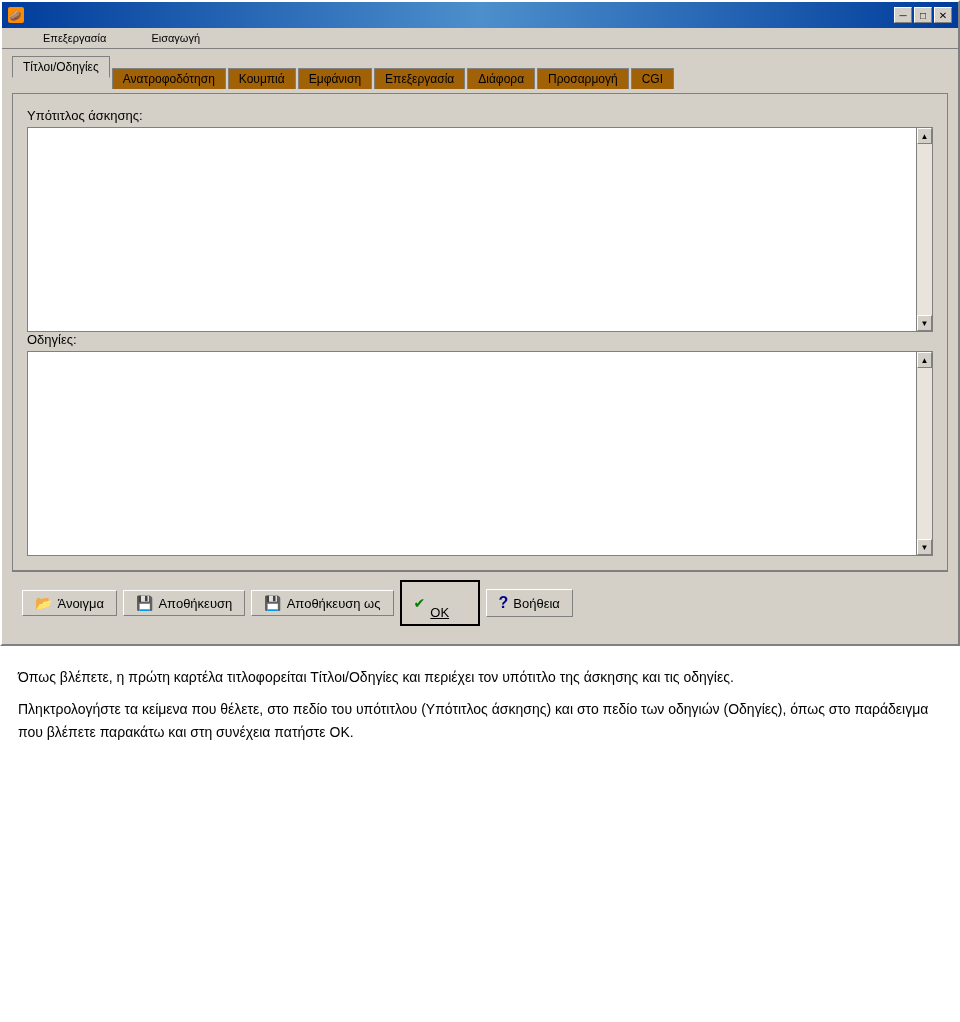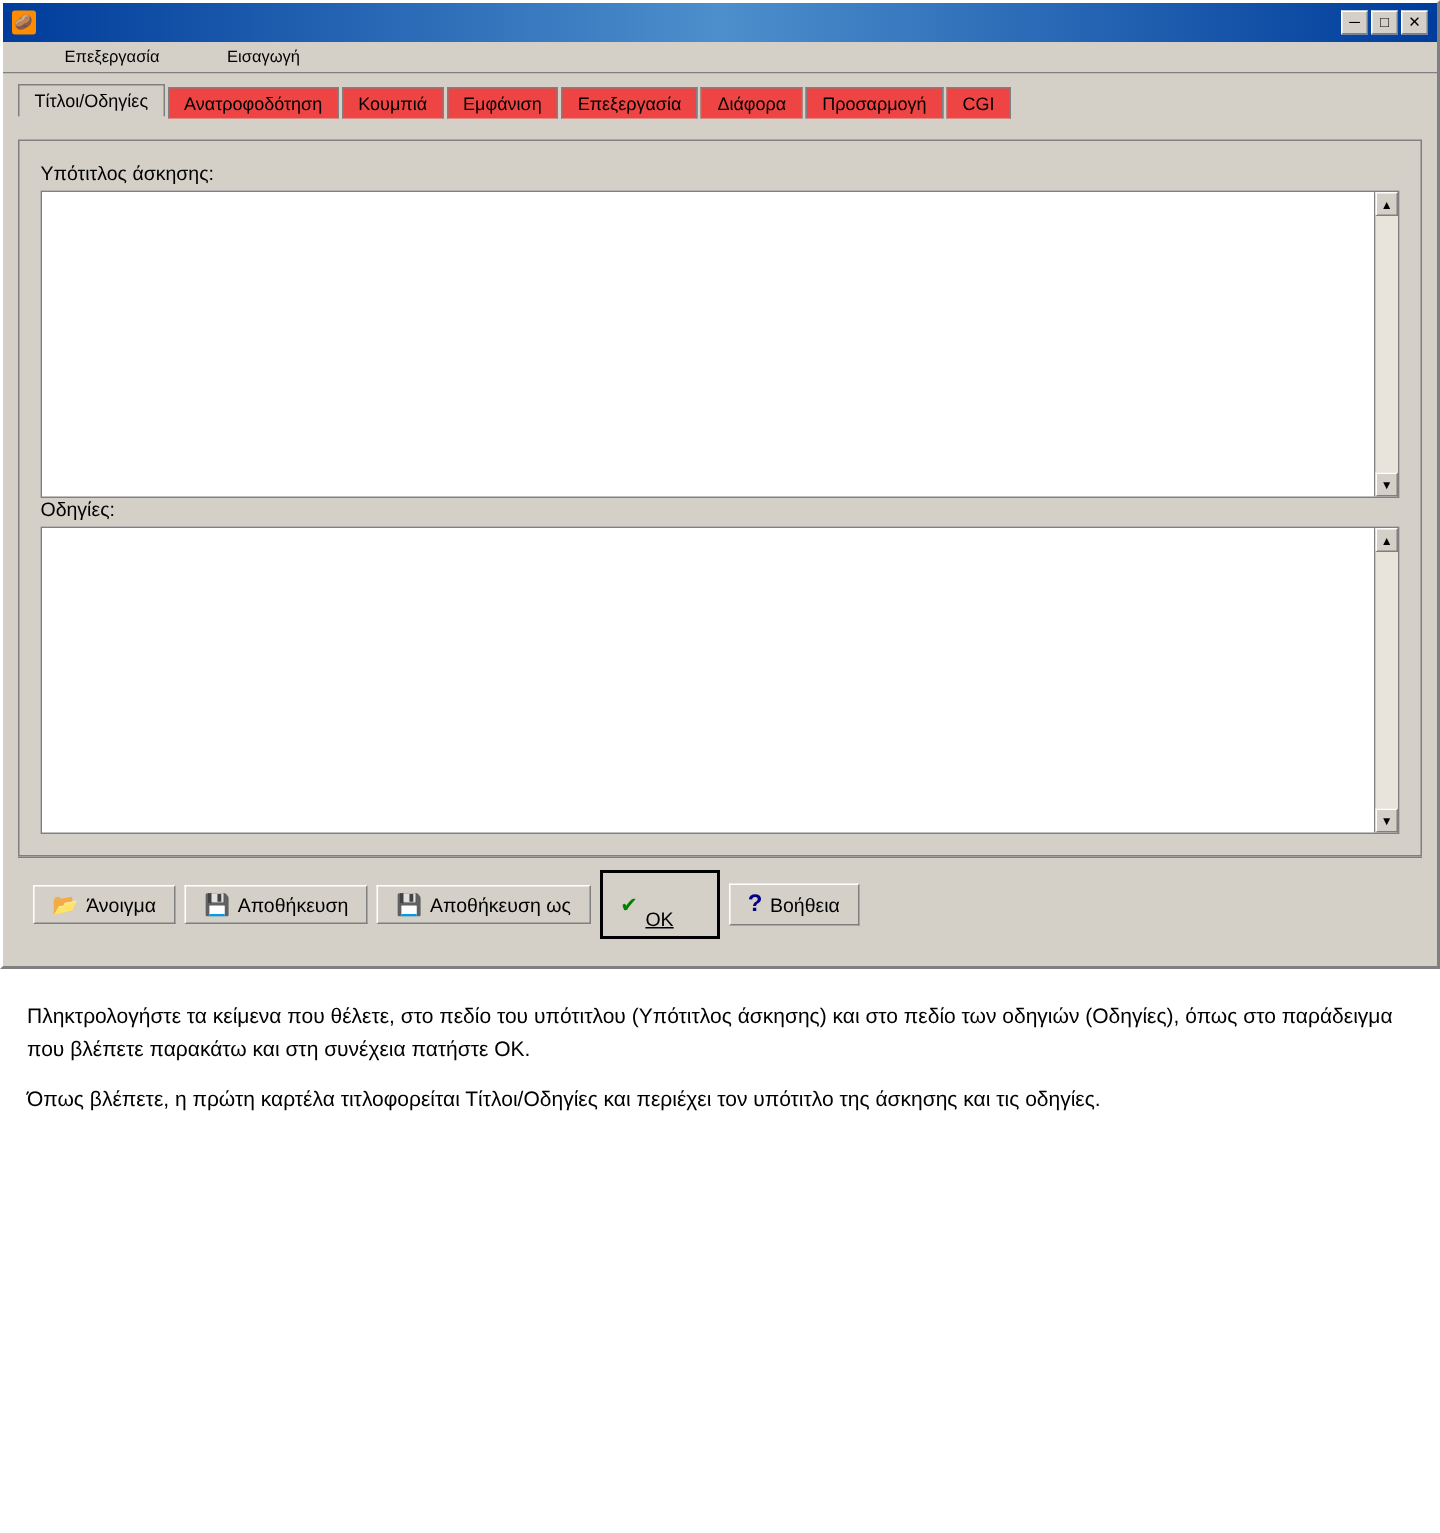--- a/index.html
+++ b/index.html
@@ -108,22 +108,22 @@
       text-align: center;
     }
     .tab.active {
       background: #d4d0c8;
       border: 1px solid #808080;
       border-bottom: 1px solid #d4d0c8;
       z-index: 2;
       font-weight: normal;
     }
     .tab:not(.active) {
-      background: #ef4444;
-      top: 2px;
+      background: #a16207;
+      top: 12px;
     }
 
     
     .tab-panel {
       background: #d4d0c8;
       border: 1px solid #808080;
       padding: 14px 14px 14px 14px;
       position: relative;
       z-index: 1;
     }
@@ -325,15 +325,15 @@
       <button class="toolbar-btn">
         <span class="btn-icon" style="color:#00008b; font-weight:bold; font-size:16px;">?</span>
         <span>Βοήθεια</span>
       </button>
     </div>
 
   </div>
 </div>
 
 <div class="bottom-text-section">
+  <p>Όπως βλέπετε, η πρώτη καρτέλα τιτλοφορείται Τίτλοι/Οδηγίες και περιέχει τον υπότιτλο της άσκησης και τις οδηγίες.</p>
   <p>Πληκτρολογήστε τα κείμενα που θέλετε, στο πεδίο του υπότιτλου (Υπότιτλος άσκησης) και στο πεδίο των οδηγιών (Οδηγίες), όπως στο παράδειγμα που βλέπετε παρακάτω και στη συνέχεια πατήστε ΟΚ.</p>
-  <p>Όπως βλέπετε, η πρώτη καρτέλα τιτλοφορείται Τίτλοι/Οδηγίες και περιέχει τον υπότιτλο της άσκησης και τις οδηγίες.</p>
 </div>
 
 </body></html>

